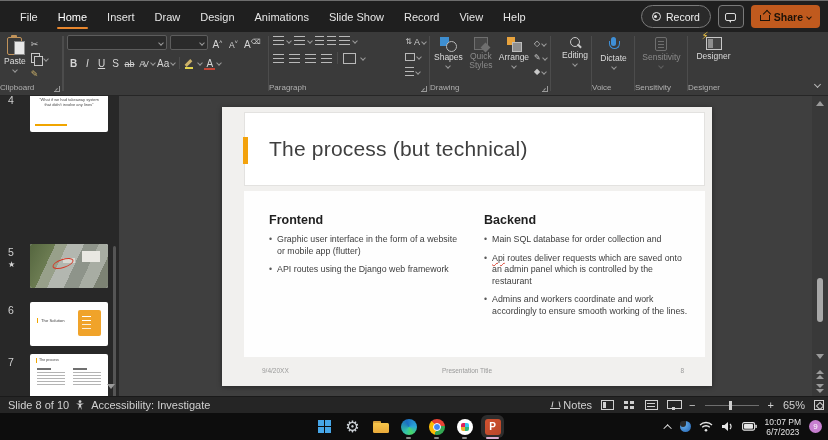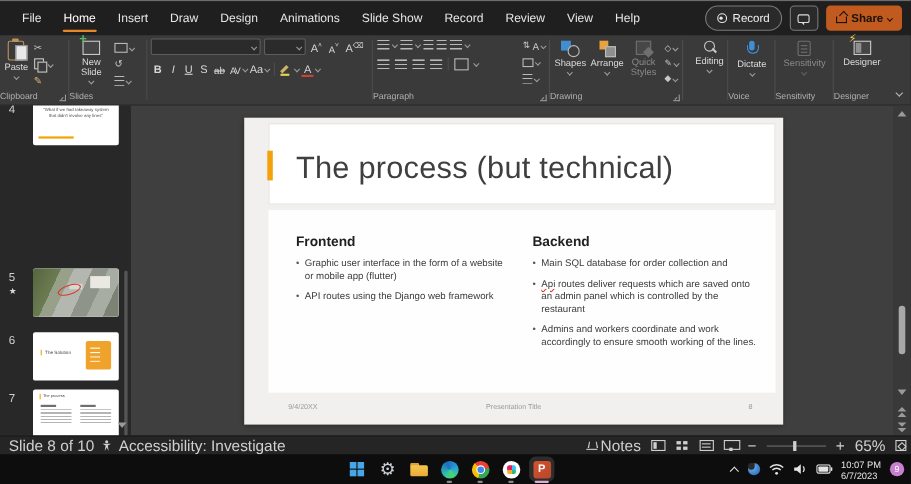--- a/index.html
+++ b/index.html
@@ -140,21 +140,21 @@
   .mini-col { position:absolute; top:14px; width:28px; }
   .mini-col .h { width:14px; height:1.8px; background:#6f6f6f; margin-bottom:2.5px; }
   .mini-col .l { height:14px; background:repeating-linear-gradient(#b4b4b4 0 1px, transparent 1px 3px); }
 
   
   .slide { position:absolute; left:222px; top:11px; width:490px; height:279px; background:#f1f0ee;
     box-shadow:0 1px 5px rgba(0,0,0,.4); }
   .title-card { position:absolute; left:22px; top:5px; width:461px; height:74px; background:#ffffff;
     border:1px solid #e3e2e0; }
   .accent-bar { position:absolute; left:21px; top:30px; width:5px; height:27px; background:#f3a20c; }
-  .slide-title { position:absolute; left:47px; top:30px; font-size:28px; color:#3f3f3f; letter-spacing:.2px; }
+  .slide-title { position:absolute; left:47px; top:30px; font-size:21px; color:#3f3f3f; letter-spacing:.2px; }
   .body-card { position:absolute; left:22px; top:84px; width:461px; height:166px; background:#fefefe; }
   .col { position:absolute; top:106px; }
   .col h3 { font-size:12.5px; color:#1f1f1f; margin-bottom:7px; font-weight:bold; }
   .col ul { list-style:none; }
   .col li { display:flex; gap:5px; font-size:8.8px; line-height:11.5px; color:#3c3c3c; margin-bottom:7px; }
   .col li .b { color:#595959; }
   .spell { text-decoration:underline wavy #d83b2a 1px; text-underline-offset:1px; }
   .sfooter { position:absolute; top:260px; font-size:6.5px; color:#9a9a9a; }
 
   
@@ -162,21 +162,21 @@
   .tri { width:0; height:0; margin:0 auto; }
   .tri.up { border-left:4px solid transparent; border-right:4px solid transparent; border-bottom:5px solid #9a9a9a; }
   .tri.down { border-left:4px solid transparent; border-right:4px solid transparent; border-top:5px solid #9a9a9a; }
   .vthumb { position:absolute; left:5px; top:182px; width:6px; height:44px; background:#a8a8a8; border-radius:3px; }
   .sb-btn { position:absolute; left:0; width:16px; display:flex; flex-direction:column; gap:1px; align-items:center; }
   .panel-sb { position:absolute; left:113px; top:150px; width:3px; height:180px; background:#555; border-radius:2px; }
   .panel-down { position:absolute; left:107px; top:288px; }
 
   
   .statusbar { position:absolute; left:0; top:396px; width:828px; height:17px; background:#252525;
-    border-top:1px solid #1a1a1a; color:#d0d0d0; font-size:14px; display:flex; align-items:center; }
+    border-top:1px solid #1a1a1a; color:#d0d0d0; font-size:11px; display:flex; align-items:center; }
   .sb-left { display:flex; align-items:center; gap:6px; padding-left:8px; }
   .sb-right { position:absolute; right:4px; display:flex; align-items:center; gap:9px; }
   .notes-ic { width:10px; height:8px; border-bottom:1.3px solid #d0d0d0; position:relative; margin-right:3px; }
   .notes-ic::before { content:""; position:absolute; left:2px; top:0; width:6px; height:6px;
     border-left:1.3px solid #d0d0d0; border-right:1.3px solid #d0d0d0; transform:perspective(6px) rotateX(18deg); }
   .view-ic { width:13px; height:10px; position:relative; display:inline-block; }
   .vi-normal::before { content:""; position:absolute; inset:0; border:1px solid #cfcfcf; }
   .vi-normal::after { content:""; position:absolute; left:2px; top:2px; width:3px; height:6px; background:#cfcfcf; }
   .vi-sorter::before { content:""; position:absolute; left:1px; top:1px; width:4px; height:3px;
     background:#cfcfcf; box-shadow:6px 0 0 #cfcfcf, 0 5px 0 #cfcfcf, 6px 5px 0 #cfcfcf; }
@@ -219,40 +219,39 @@
     background:conic-gradient(#36c5f0 0 25%, #2eb67d 0 50%, #ecb22e 0 75%, #e01e5a 0); }
   .ppt-ic { width:16px; height:16px; border-radius:3px; background:linear-gradient(135deg,#d35230,#b7472a);
     color:#fff; font-size:10px; font-weight:bold; display:flex; align-items:center; justify-content:center; }
   .tray { position:absolute; right:6px; top:0; height:27px; display:flex; align-items:center; gap:8px; }
   .tray-chev { width:6px; height:6px; border-left:1.4px solid #e0e0e0; border-top:1.4px solid #e0e0e0;
     transform:rotate(45deg) translateY(2px); }
   .tray-app { width:11px; height:11px; border-radius:50%;
     background:radial-gradient(circle at 35% 35%, #6db6f2, #1f5fae); position:relative; }
   .tray-app::after { content:""; position:absolute; left:0; top:0; width:6px; height:6px;
     background:#2b2b2b; border-radius:50% 0 50% 50%; }
-  .clock { text-align:left; color:#e4e4e4; font-size:8.5px; line-height:10px; }
+  .clock { text-align:center; color:#e4e4e4; font-size:8.5px; line-height:10px; }
   .badge { width:13px; height:13px; border-radius:50%; background:#c77fd0; color:#fff; font-size:8px;
     display:flex; align-items:center; justify-content:center; }
 </style>
 </head>
 <body>
 
 <div id="app">
 
   <div class="tabbar">
     <div class="tabs">
       <div class="tab">File</div>
       <div class="tab active">Home</div>
       <div class="tab">Insert</div>
       <div class="tab">Draw</div>
       <div class="tab">Design</div>
       <div class="tab">Animations</div>
       <div class="tab">Slide Show</div>
       <div class="tab">Record</div>
-      <div class="tab">Review</div>
       <div class="tab">View</div>
       <div class="tab">Help</div>
     </div>
     <div class="tb-right">
       <div class="record-btn">
         <span class="rec-dot"></span>
         <span>Record</span>
       </div>
       <div class="comment-btn">
         <span class="bubble"></span>
@@ -281,41 +280,20 @@
               <span class="mchev"></span>
             </div>
           <div class="mini glyph" style="color:#cdb269;">✎</div>
         </div>
       </div>
       <div class="glabel"><span>Clipboard</span>
         <span class="launcher"></span></div>
     </div>
     <div class="gdiv"></div>
 
-    <div class="group" style="width:70px;">
-      <div class="gbody">
-        <div class="bigbtn" style="width:36px;">
-          <span class="newslide-ic"></span>
-          <span>New Slide</span>
-          <span class="mchev"></span>
-        </div>
-        <div class="minicol">
-          <div class="mini">
-              <span class="ic-rect"></span>
-              <span class="mchev"></span>
-            </div>
-          <div class="mini glyph">↺</div>
-          <div class="mini">
-              <span class="ic-lines" style="width:9px;"></span>
-              <span class="mchev"></span>
-            </div>
-        </div>
-      </div>
-      <div class="glabel"><span>Slides</span></div>
-    </div>
     <div class="gdiv"></div>
 
     <div class="group" style="width:204px;">
       <div style="padding:3px 3px 0 3px;">
         <div style="display:flex; gap:3px; align-items:center;">
           <div class="combo" style="width:100px;">
               <span class="mchev"></span>
             </div>
           <div class="combo" style="width:38px;">
               <span class="mchev"></span>
@@ -395,28 +373,28 @@
     </div>
     <div class="gdiv"></div>
 
     <div class="group" style="width:120px;">
       <div class="gbody">
         <div class="bigbtn">
           <span class="shapes-ic"></span>
           <span>Shapes</span>
           <span class="mchev"></span>
         </div>
+        <div class="bigbtn" style="width:32px;">
+          <span class="qstyle-ic"></span>
+          <span class="dis">Quick Styles</span>
+        </div>
         <div class="bigbtn">
           <span class="arrange-ic"></span>
           <span>Arrange</span>
           <span class="mchev"></span>
-        </div>
-        <div class="bigbtn" style="width:32px;">
-          <span class="qstyle-ic"></span>
-          <span class="dis">Quick Styles</span>
         </div>
         <div class="minicol" style="gap:3px;">
           <div class="mini">
               <span class="glyph" style="font-size:8px;">◇</span>
               <span class="mchev"></span>
             </div>
           <div class="mini glyph" style="font-size:8px;">✎<span class="mchev"></span></div>
           <div class="mini">
               <span class="glyph" style="font-size:8px;">◆</span>
               <span class="mchev"></span>

